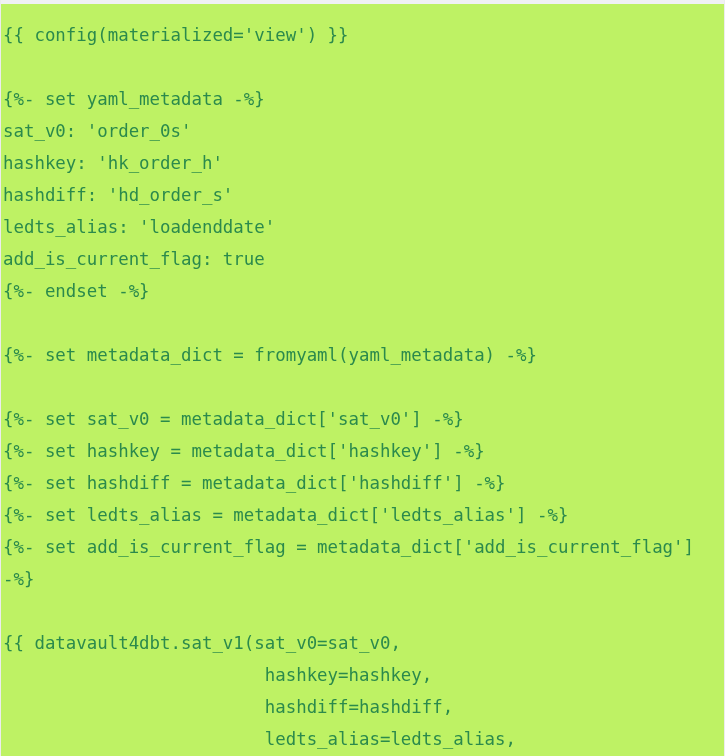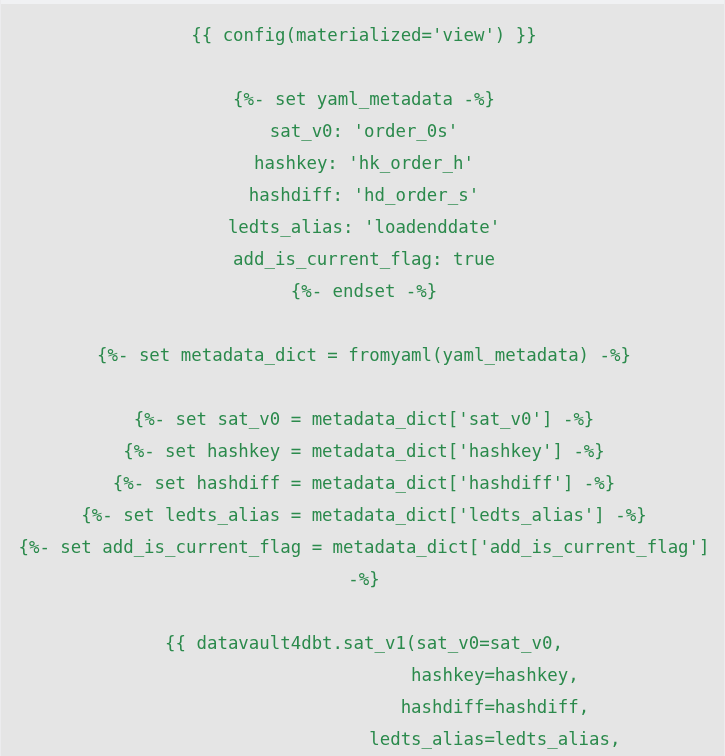--- a/index.html
+++ b/index.html
@@ -73,21 +73,21 @@
     font-family: "DejaVu Sans Mono", "Liberation Mono", monospace;
   }
 
   .code-line.blank {
     color: transparent;
   }
 </style>
 </head>
 <body>
 
-<div id="code-block" style="background: #e5e5e5; text-align: center;">
+<div id="code-block" style="background: #bef264;">
 
   <div id="top-strip" style="background: rgb(240, 241, 243);"></div>
   <div id="left-rule" style="background: rgb(236, 236, 238);"></div>
   <div id="right-rule" style="background: rgb(236, 236, 238);"></div>
 
   <pre id="code-scroll"><code id="code-lines"><span class="code-line" style="color: rgb(43, 138, 76);">{{ config(materialized='view') }}</span><span class="code-line blank" style="color: rgb(43, 138, 76);"> </span><span class="code-line" style="color: rgb(43, 138, 76);">{%- set yaml_metadata -%}</span><span class="code-line" style="color: rgb(43, 138, 76);">sat_v0: 'order_0s'</span><span class="code-line" style="color: rgb(43, 138, 76);">hashkey: 'hk_order_h'</span><span class="code-line" style="color: rgb(43, 138, 76);">hashdiff: 'hd_order_s'</span><span class="code-line" style="color: rgb(43, 138, 76);">ledts_alias: 'loadenddate'</span><span class="code-line" style="color: rgb(43, 138, 76);">add_is_current_flag: true</span><span class="code-line" style="color: rgb(43, 138, 76);">{%- endset -%}</span><span class="code-line blank" style="color: rgb(43, 138, 76);"> </span><span class="code-line" style="color: rgb(43, 138, 76);">{%- set metadata_dict = fromyaml(yaml_metadata) -%}</span><span class="code-line blank" style="color: rgb(43, 138, 76);"> </span><span class="code-line" style="color: rgb(43, 138, 76);">{%- set sat_v0 = metadata_dict['sat_v0'] -%}</span><span class="code-line" style="color: rgb(43, 138, 76);">{%- set hashkey = metadata_dict['hashkey'] -%}</span><span class="code-line" style="color: rgb(43, 138, 76);">{%- set hashdiff = metadata_dict['hashdiff'] -%}</span><span class="code-line" style="color: rgb(43, 138, 76);">{%- set ledts_alias = metadata_dict['ledts_alias'] -%}</span><span class="code-line" style="color: rgb(43, 138, 76);">{%- set add_is_current_flag = metadata_dict['add_is_current_flag']</span><span class="code-line" style="color: rgb(43, 138, 76);">-%}</span><span class="code-line blank" style="color: rgb(43, 138, 76);"> </span><span class="code-line" style="color: rgb(43, 138, 76);">{{ datavault4dbt.sat_v1(sat_v0=sat_v0,</span><span class="code-line" style="color: rgb(43, 138, 76);">                         hashkey=hashkey,</span><span class="code-line" style="color: rgb(43, 138, 76);">                         hashdiff=hashdiff,</span><span class="code-line" style="color: rgb(43, 138, 76);">                         ledts_alias=ledts_alias,</span><span class="code-line" style="color: rgb(43, 138, 76);">                         add_is_current_flag=add_is_current_flag) }}</span></code></pre>
 
 </div>
 
 </body></html>

